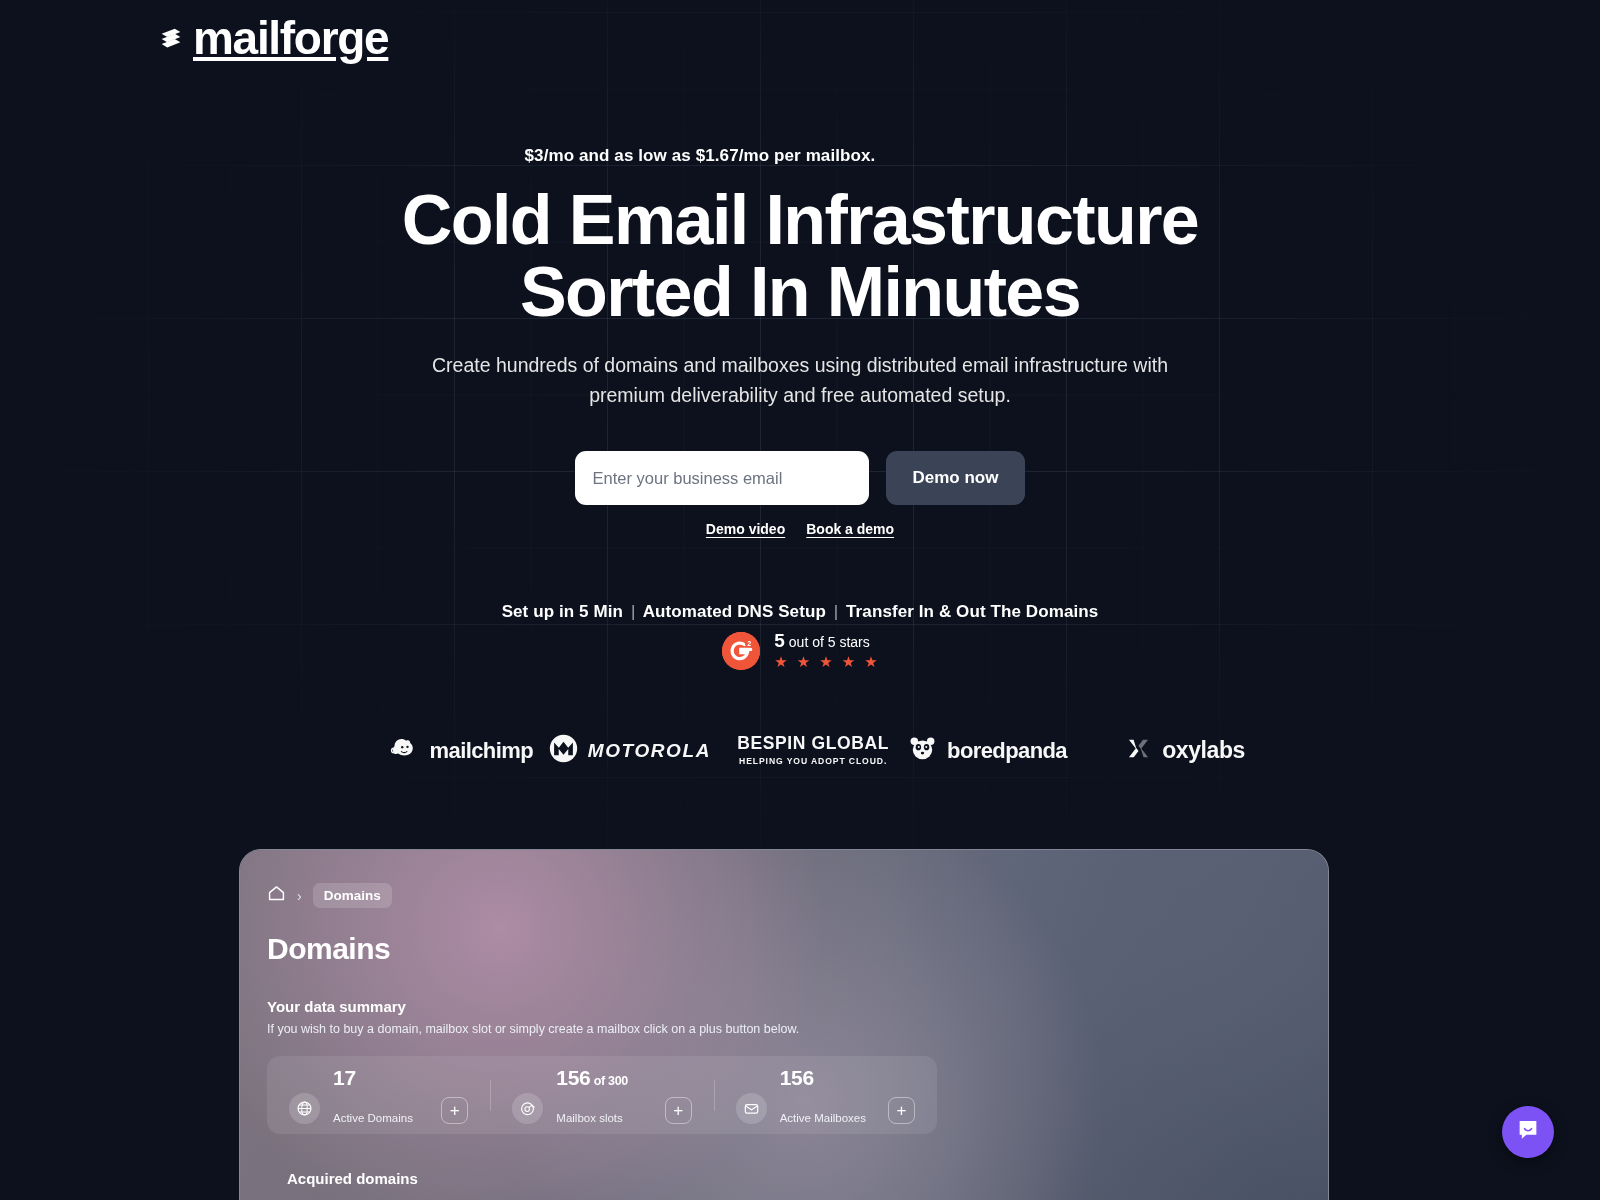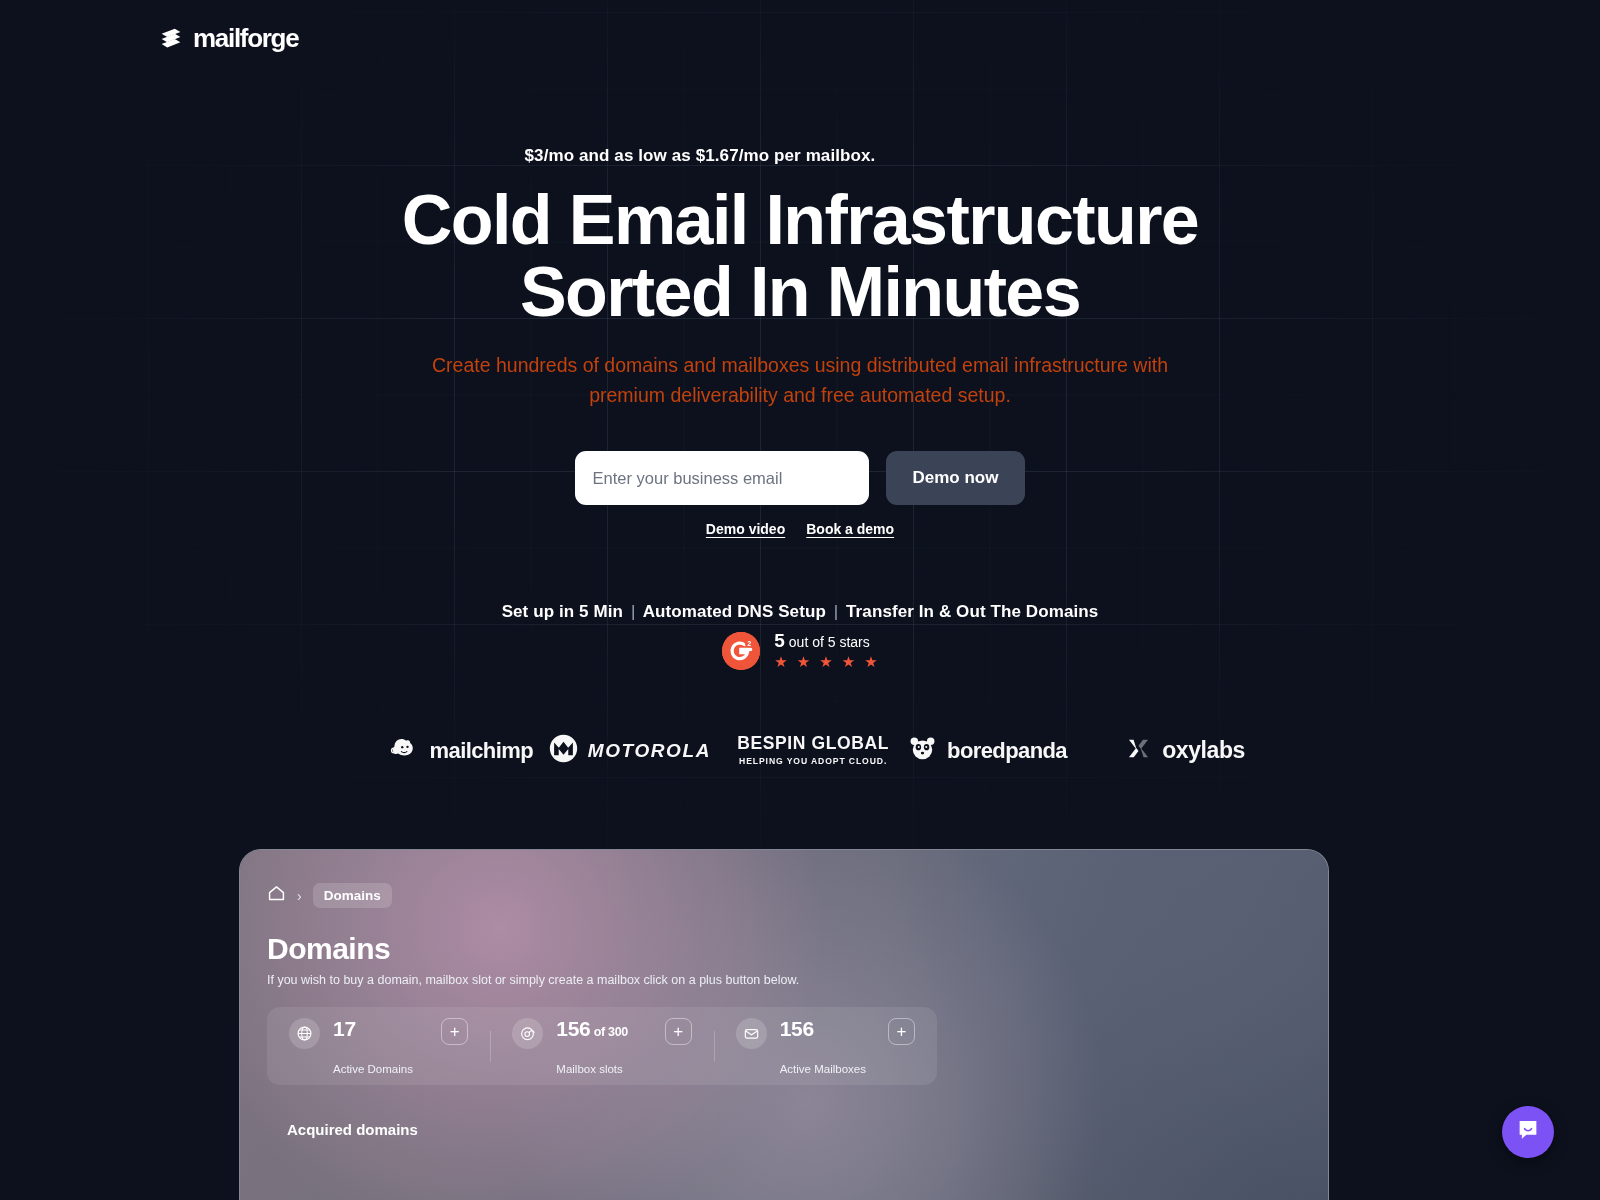--- a/index.html
+++ b/index.html
@@ -36,21 +36,21 @@
   }
 
   
   .header{
     position:absolute; left:0; top:0; width:1600px; height:78px;
     display:flex; align-items:center; z-index:20;
   }
   .logo{ position:absolute; left:156px; top:20px; display:flex; align-items:center; gap:7px; cursor:pointer;}
   .logo-mark{ width:30px; height:30px; }
   .logo-text{
-    color:#fff; font-size:26px; font-weight:700; letter-spacing:-1.3px; line-height:36px;
+    color:#fff; font-size:46px; font-weight:700; letter-spacing:-1.3px; line-height:36px;text-decoration:underline;
   }
   .nav-right{ position:absolute; right:200px; top:18px; display:flex; align-items:center; gap:0px;}
   .nav-products{
     display:flex; align-items:center; gap:8px;
     color:#e9edf5; font-size:16px; font-weight:600; cursor:pointer;
     padding:10px 14px; margin-right:14px;
   }
   .chev{ width:13px; height:8px; }
   .btn-login{
     border:1px solid rgba(205,215,235,.45); border-radius:10px;
@@ -70,21 +70,21 @@
     position:absolute; top:146px; left:0; width:1400px;
     color:#ffffff; font-size:17px; font-weight:700; letter-spacing:.1px;
   }
   .headline{
     position:absolute; top:184px; left:0; width:1600px;
     color:#ffffff; font-size:70px; font-weight:700; line-height:72px;
     letter-spacing:-1.6px;
   }
   .subhead{
     position:absolute; top:350px; left:400px; width:800px;
-    color:#c2410c; font-size:19.5px; line-height:30px; font-weight:400;
+    color:#e5e5e5; font-size:19.5px; line-height:30px; font-weight:400;
   }
   .form-row{
     position:absolute; top:451px; left:0; width:1600px;
     display:flex; justify-content:center; align-items:flex-start; gap:17px;
   }
   .email-input{
     width:294px; height:54px; border-radius:11px; border:none; outline:none;
     background:#ffffff; color:#10141f; font-size:16.5px;
     padding:0 18px; font-family:"Liberation Sans", sans-serif;
   }
@@ -168,21 +168,21 @@
   }
   .dash-sub-title{ color:#fff; font-size:15px; font-weight:700; margin-top:32px; }
   .dash-sub-desc{ color:#eceef5; font-size:12.5px; margin-top:7px; }
 
   .stats{
     margin-top:20px; width:670px; height:78px; border-radius:13px;
     background:rgba(255,255,255,.085);
     display:flex; align-items:center;
   }
   .stat{
-    flex:1; display:flex; align-items:flex-start; gap:13px; padding:0 22px; position:relative;
+    flex:1; display:flex; align-items:flex-end; gap:13px; padding:0 22px; position:relative;
   }
   .stat + .stat::before{
     content:""; position:absolute; left:0; top:13px; bottom:13px; width:1px;
     background:rgba(255,255,255,.22);
   }
   .stat-ico{
     width:31px; height:31px; border-radius:50%; background:rgba(255,255,255,.17);
     display:flex; align-items:center; justify-content:center; flex:0 0 auto;
   }
   .stat-txt{ flex:1; }
@@ -346,20 +346,21 @@
           <svg viewBox="0 0 22 22" width="19" height="19">
             <path d="M3 10 L11 3.4 L19 10 L19 18 L3 18 Z" fill="none" stroke="#ffffff" stroke-width="1.7" stroke-linejoin="round"></path>
           </svg>
         </span>
         <span class="crumb-sep">›</span>
         <span class="crumb-pill">Domains</span>
       </div>
 
       <div class="dash-title">Domains</div>
 
+      <div class="dash-sub-title">Your data summary</div>
       <div class="dash-sub-desc">If you wish to buy a domain, mailbox slot or simply create a mailbox click on a plus button below.</div>
 
       <div class="stats">
 
         <div class="stat">
           <span class="stat-ico">
             <svg viewBox="0 0 22 22" width="17" height="17">
               <circle cx="11" cy="11" r="8.3" fill="none" stroke="#fff" stroke-width="1.5"></circle>
               <ellipse cx="11" cy="11" rx="3.6" ry="8.3" fill="none" stroke="#fff" stroke-width="1.3"></ellipse>
               <path d="M2.8 11 H19.2 M4 6.4 H18 M4 15.6 H18" stroke="#fff" stroke-width="1.3" fill="none"></path>

